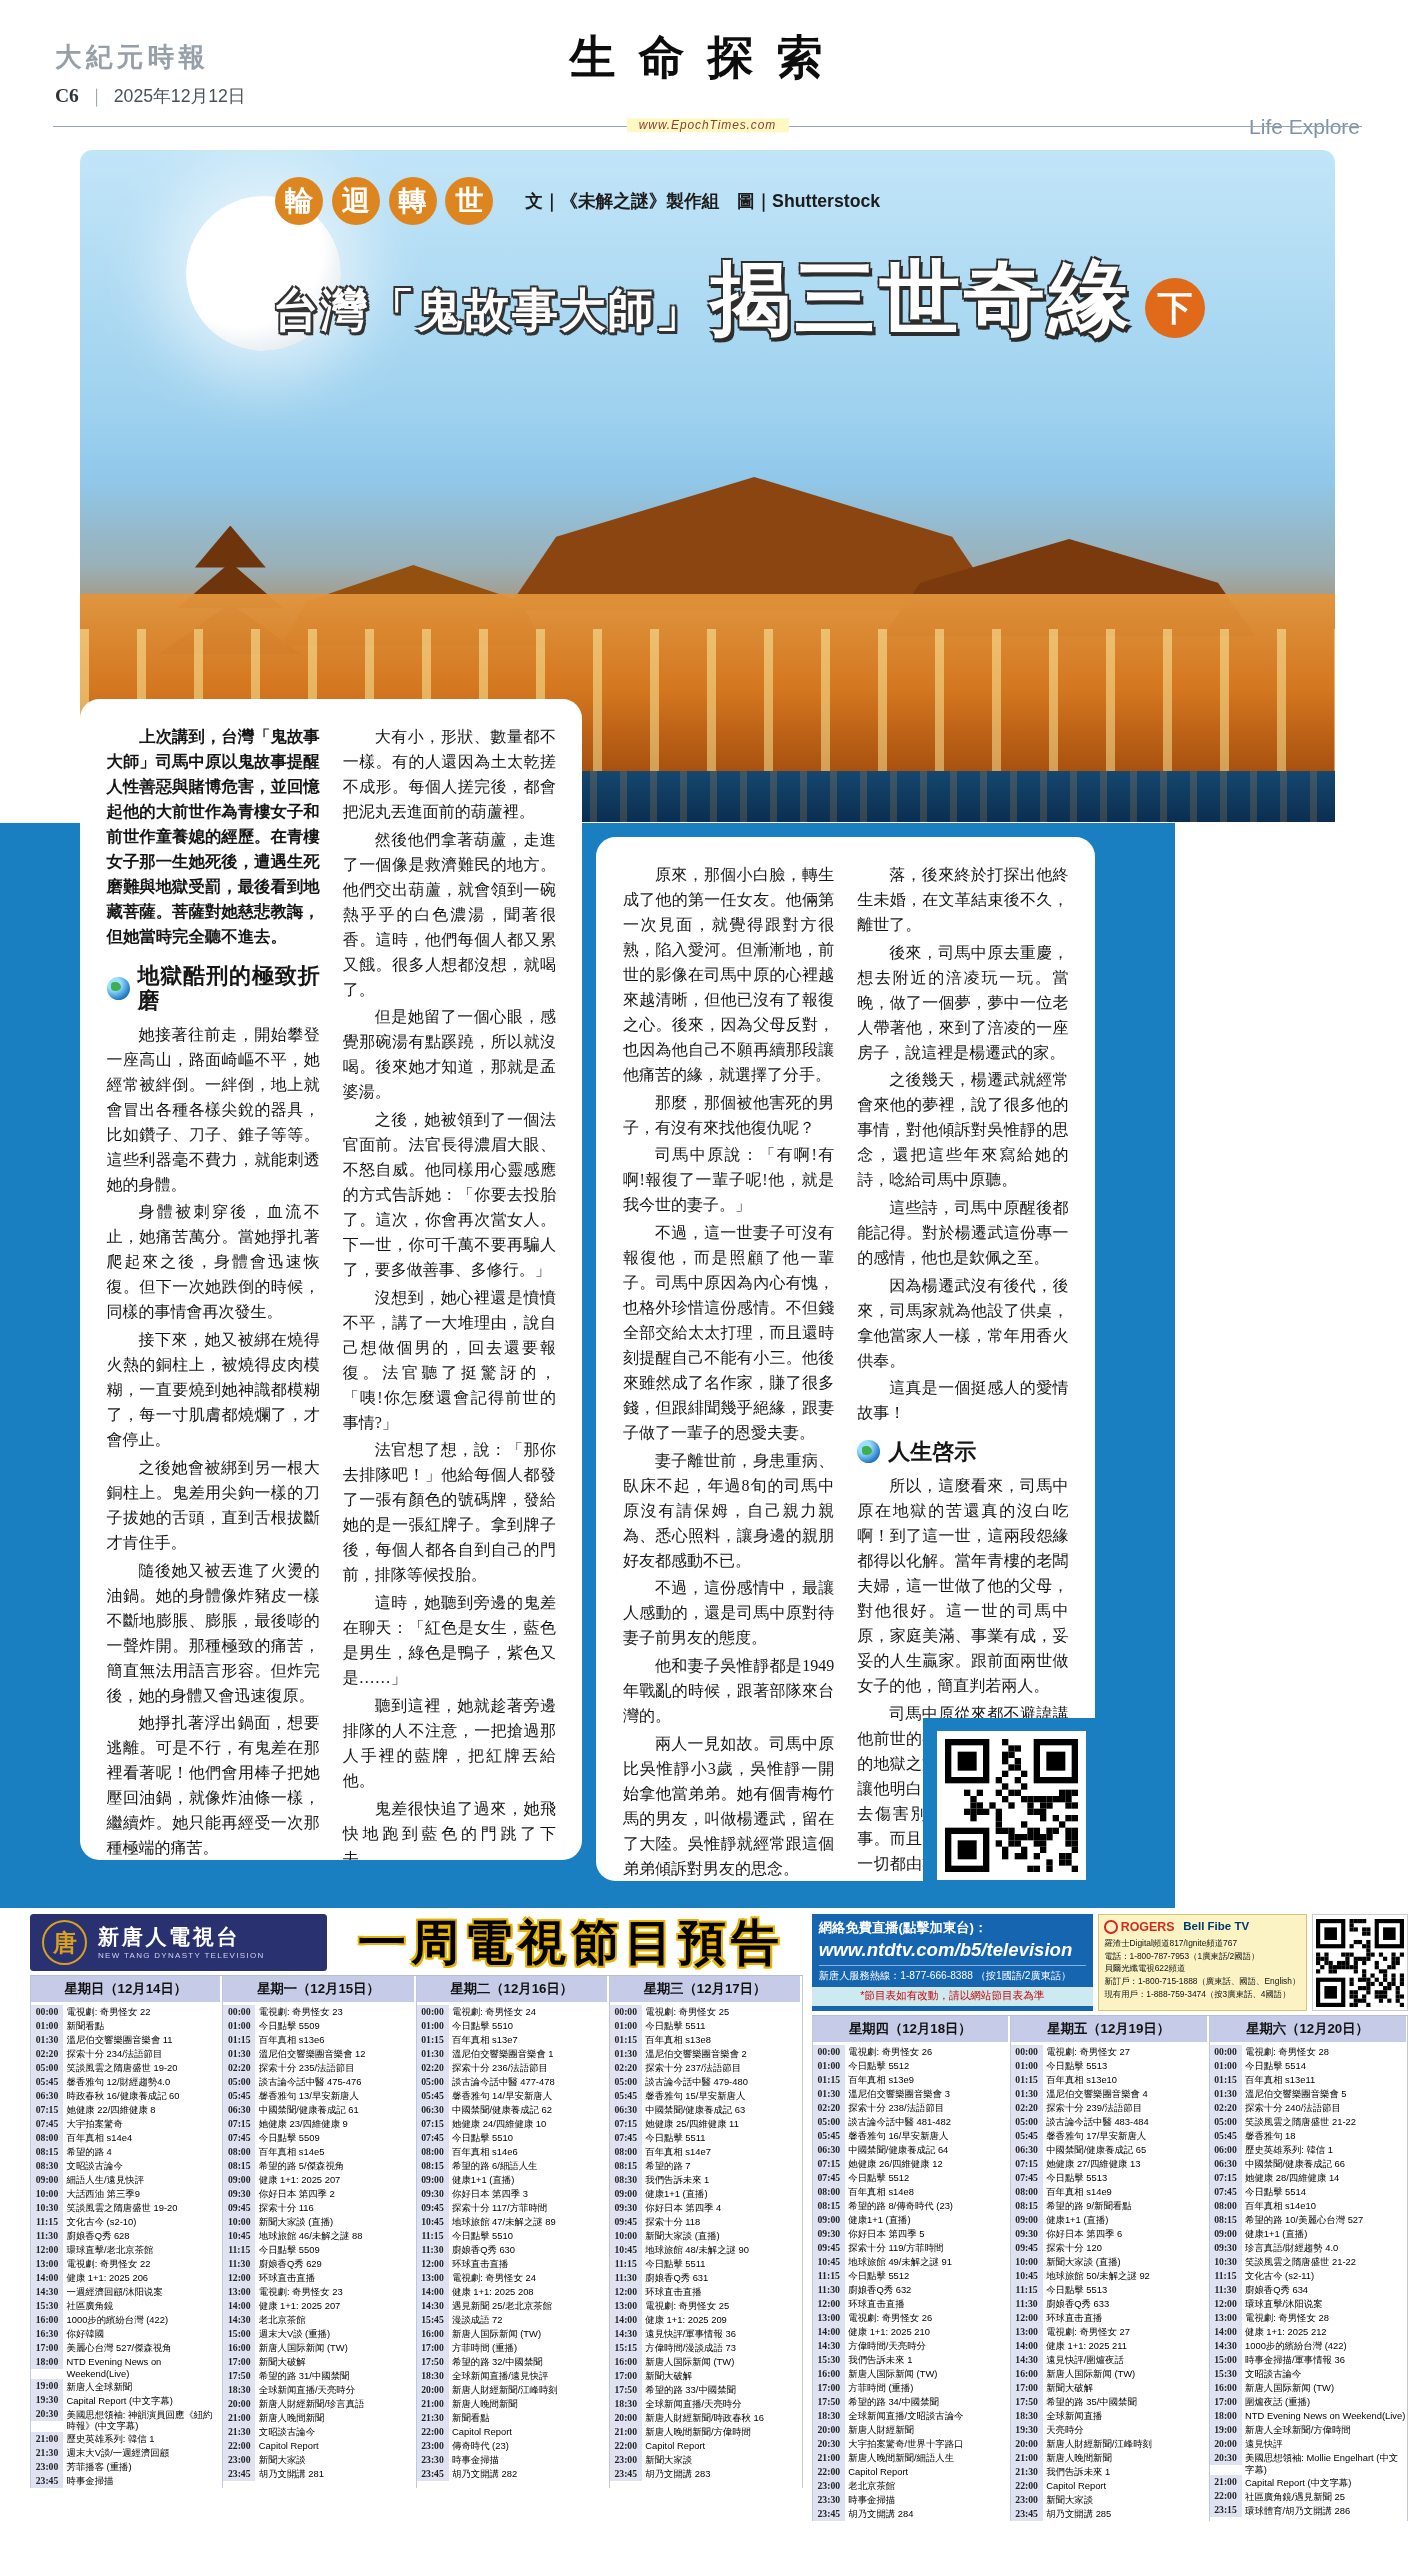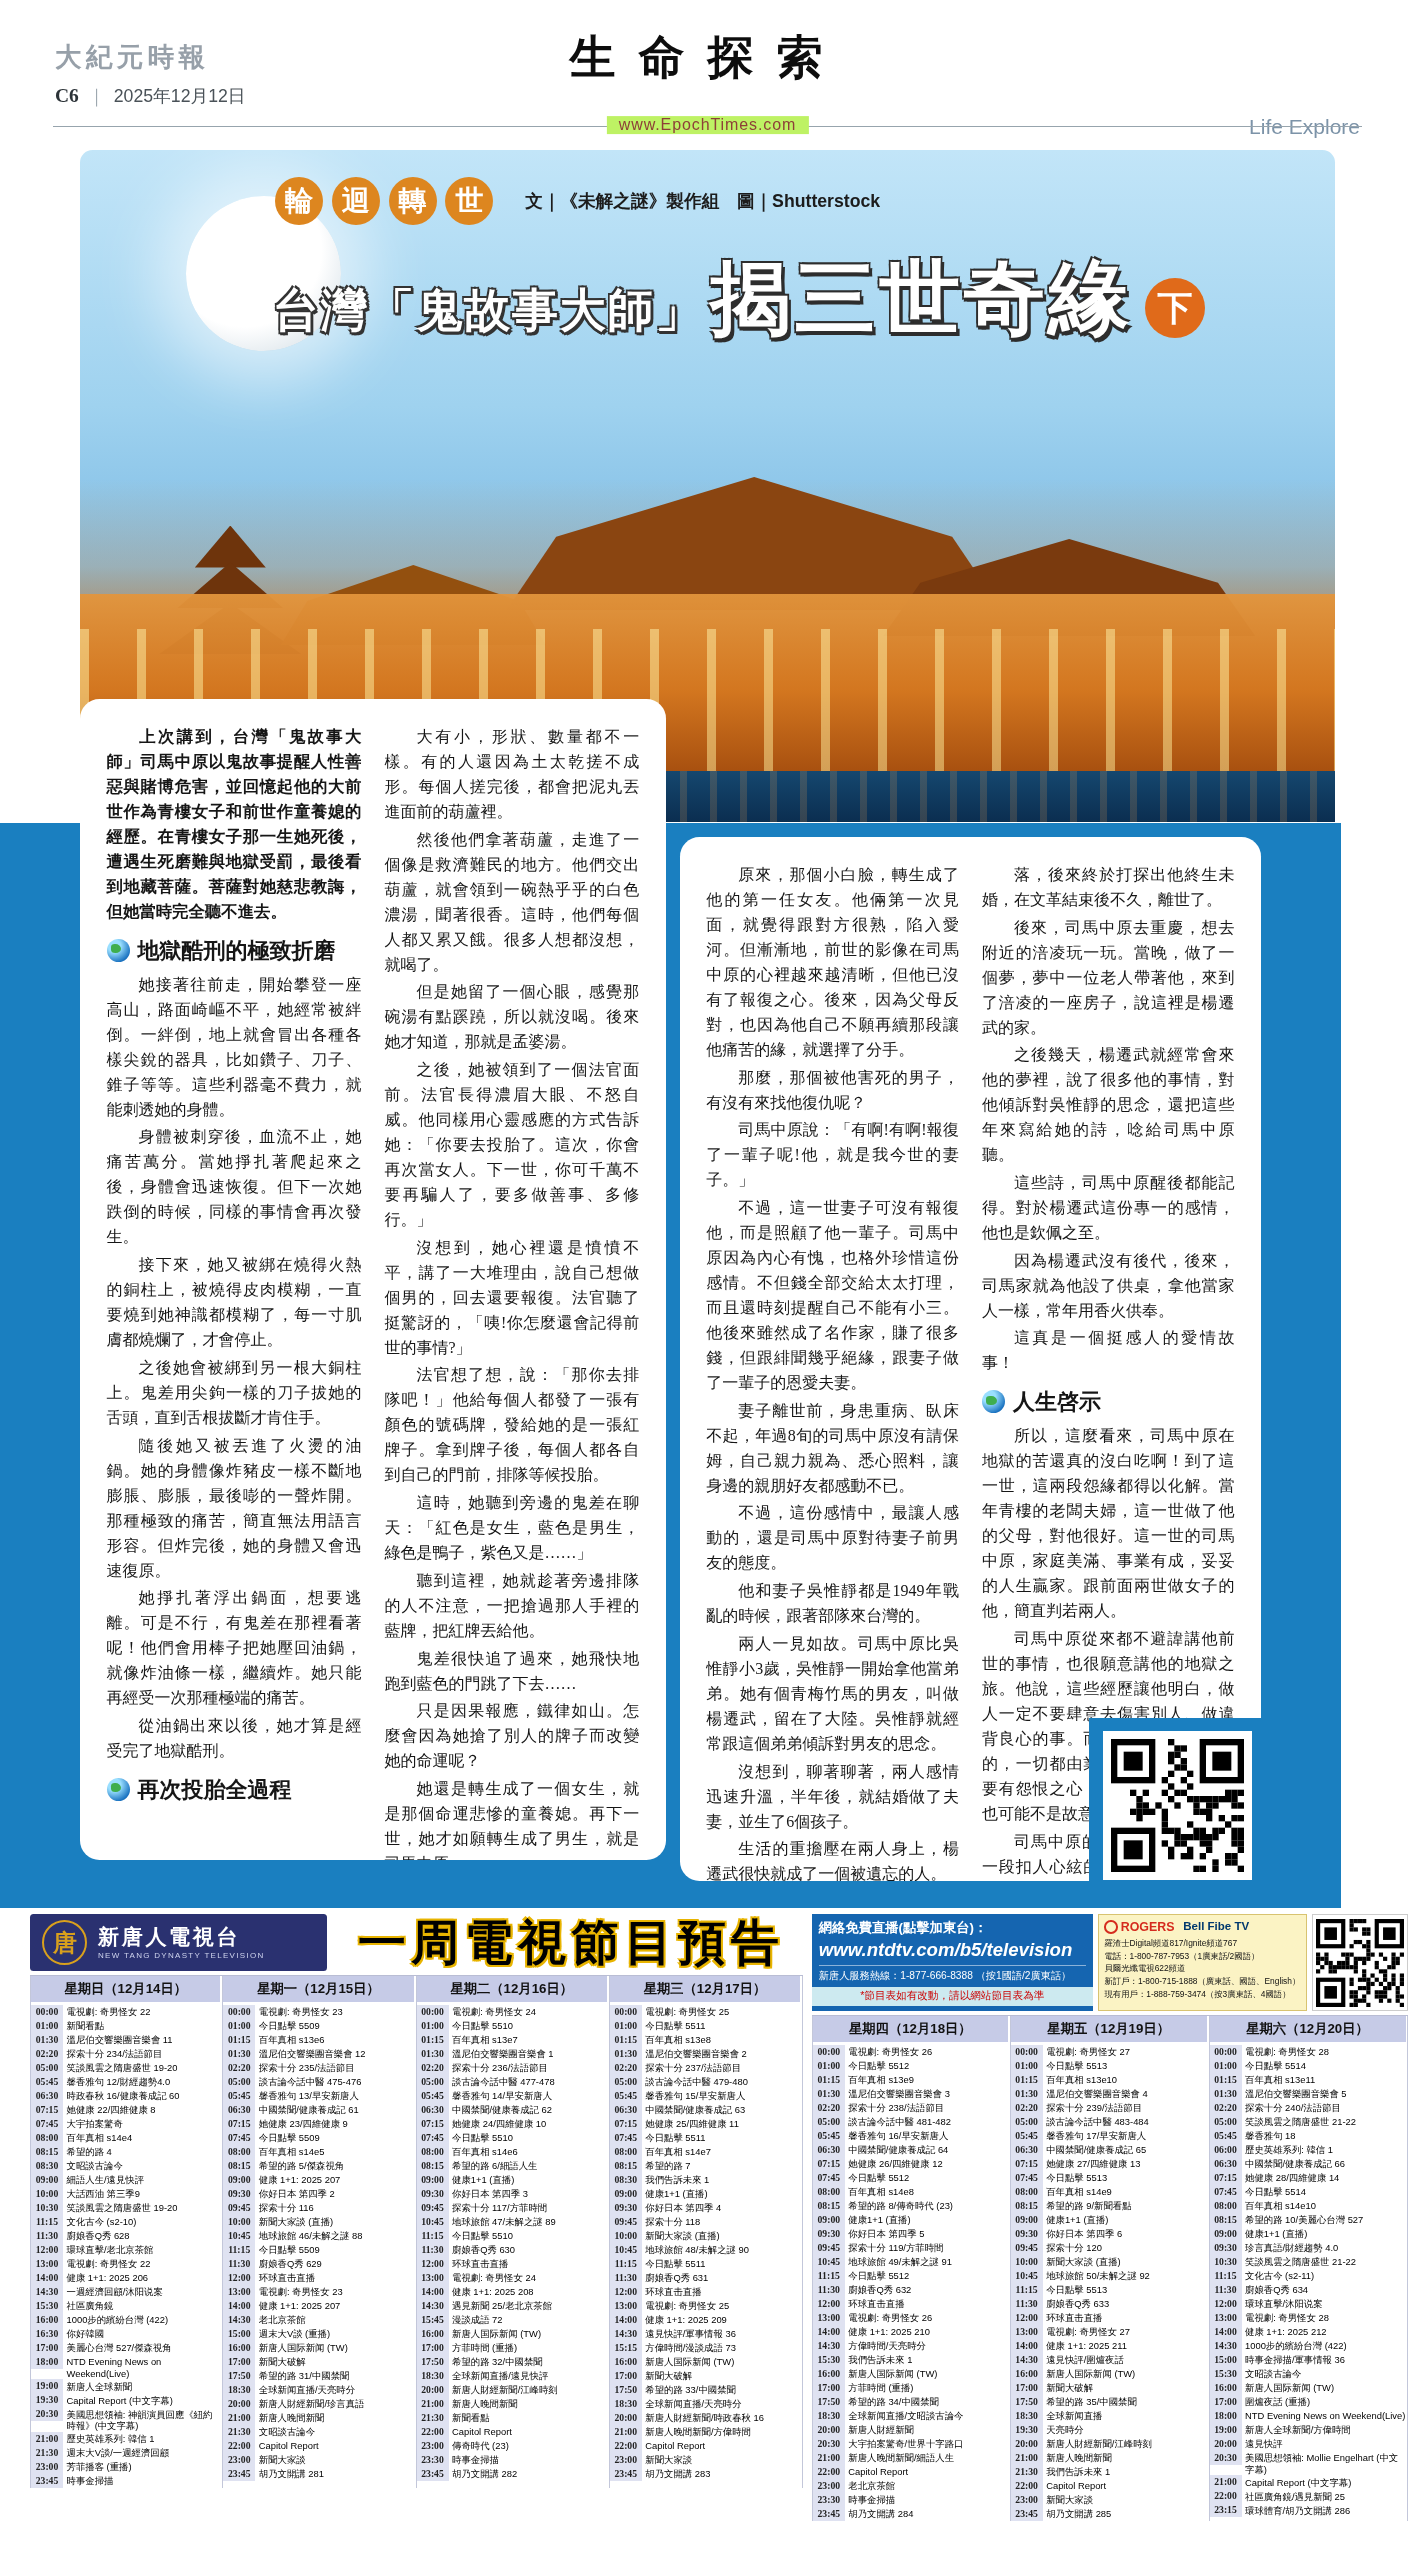--- a/index.html
+++ b/index.html
@@ -8,21 +8,21 @@
 
   
   .np-header{position:relative;height:150px;padding:0 53px;box-sizing:border-box;}
   .masthead{position:absolute;left:55px;top:39px;font-family:"Liberation Serif",serif;font-weight:bold;font-size:26.5px;letter-spacing:4.4px;color:#97a0a9;}
   .pageline{position:absolute;left:55px;top:84px;font-size:17.7px;color:#4a5258;}
   .pageline .pcode{font-family:"Liberation Serif",serif;font-weight:bold;color:#2c3338;font-size:19.5px;}
   .pageline .sep{color:#9aa5ad;margin:0 8.8px;}
   .section-title{position:absolute;left:50%;transform:translateX(-50%);top:26.5px;font-size:46px;font-weight:700;letter-spacing:23px;color:#0d0d0d;white-space:nowrap;}
   .section-en{position:absolute;right:55px;top:95px;font-size:21px;color:#7c93a8;margin-top:20px;}
   .head-rule{position:absolute;left:53px;right:53px;top:126px;border-top:1.8px solid #97a4ad;}
-  .head-url{position:absolute;left:50%;transform:translate(-50%,-55%);top:126px;background:#bef264;padding:0 12.4px;font-size:16px;color:#8d4038;letter-spacing:0.9px;}
+  .head-url{position:absolute;left:50%;transform:translate(-50%,-55%);top:126px;background:#fef9c3;padding:0 12.4px;font-size:12px;color:#8d4038;letter-spacing:0.9px;font-style:italic;}
 
   
   .hero{position:absolute;left:80px;right:80px;top:150px;height:672px;border-radius:12.4px 12.4px 0 0;overflow:hidden;background:linear-gradient(180deg,#c2e5f8 0%,#9fd2ef 38%,#7fbce4 62%,#6aabd8 72%);}
   .moon{position:absolute;left:106px;top:46px;width:155px;height:155px;border-radius:50%;background:radial-gradient(circle at 38% 35%,#ffffff 0 55%,#e7edf1 75%,#d9e2e8 100%);box-shadow:0 0 62px 31px rgba(255,255,255,.55);}
   .bld-glow{position:absolute;left:0;right:0;bottom:51px;height:292px;background:linear-gradient(180deg,rgba(240,160,70,0) 0%,rgba(236,140,50,.25) 30%,#d07a27 68%,#b05c1b 100%);}
   .roof{position:absolute;bottom:212px;background:#7e3d0f;clip-path:polygon(0 100%,10% 45%,50% 0,90% 45%,100% 100%);}
   .roof.r1{left:34%;width:495px;height:133px;background:#8a4511;}
   .roof.r2{left:64%;width:372px;height:97px;bottom:186px;background:#7a3a0e;}
   .roof.r3{left:16%;width:265px;height:80px;bottom:177px;background:#93500f;}
   .pagoda{position:absolute;left:6%;bottom:168px;width:150px;}
@@ -38,21 +38,21 @@
   .badge-c{width:48px;height:48px;border-radius:50%;background:#dd861f;color:#fff;font-weight:bold;font-size:28px;display:flex;align-items:center;justify-content:center;}
   .credit{margin-left:23px;font-size:17.7px;font-weight:bold;color:#1c1c1c;}
   .hero-title{position:absolute;left:193px;top:90px;display:flex;align-items:flex-end;white-space:nowrap;}
   .ht1{font-size:46px;font-weight:900;color:#fff;letter-spacing:1.8px;margin-bottom:12.4px;
        text-shadow:2.7px 2.7px 0 #333,-1.8px -1.8px 0 #333,1.8px -1.8px 0 #333,-1.8px 1.8px 0 #333,0 2.7px 0 #333,2.7px 0 0 #333;margin-top:40px;}
   .ht2{font-size:81px;font-weight:900;color:#fff;letter-spacing:3.5px;margin-left:7px;
        text-shadow:3.5px 3.5px 0 #2d2d2d,-1.8px -1.8px 0 #2d2d2d,1.8px -1.8px 0 #2d2d2d,-1.8px 1.8px 0 #2d2d2d,0 3.5px 0 #2d2d2d;}
   .ht-badge{width:60px;height:60px;border-radius:50%;background:#e06a1a;color:#fff;font-size:35px;font-weight:900;display:flex;align-items:center;justify-content:center;margin:0 0 16px 12.4px;}
 
   
-  .zone{position:absolute;left:0;top:823px;width:1341px;background:#1a7fc0;padding:0 80px 26.5px;box-sizing:border-box;display:flex;gap:14px;align-items:flex-start;}
+  .zone{position:absolute;left:0;top:823px;width:1175px;background:#1a7fc0;padding:0 80px 26.5px;box-sizing:border-box;display:flex;gap:14px;align-items:flex-start;}
   .card{background:#fff;border-radius:19.5px;box-sizing:border-box;padding:25px 26.5px;overflow:hidden;}
   .card-left{width:630px;height:1161px;margin-top:-124px;position:relative;z-index:2;}
   .card-right{width:625px;height:1044px;margin-top:14px;}
   .cols{display:flex;gap:23px;height:100%;}
   .acol{width:50%;font-family:"Liberation Serif","DejaVu Serif",serif;font-size:16px;line-height:25px;text-align:justify;color:#161616;}
   .acol p{margin:0 0 2.7px;text-indent:2em;}
   .acol p.lead{font-weight:bold;text-indent:2em;font-size:16.4px;}
   .sec-h{display:flex;align-items:center;gap:8px;font-family:"Liberation Sans",sans-serif;font-weight:900;font-size:22px;margin:14px 0 8.8px;text-indent:0;}
   .globe{width:23px;height:23px;border-radius:50%;flex:0 0 23px;background:radial-gradient(circle at 32% 30%,#9adfff 0 28%,#1a72c0 75%,#0d4e8f 100%);position:relative;}
   .globe:after{content:"";position:absolute;left:4.4px;top:5.3px;width:10.6px;height:8.8px;border-radius:40% 60% 55% 45%;background:#3fae4e;}

